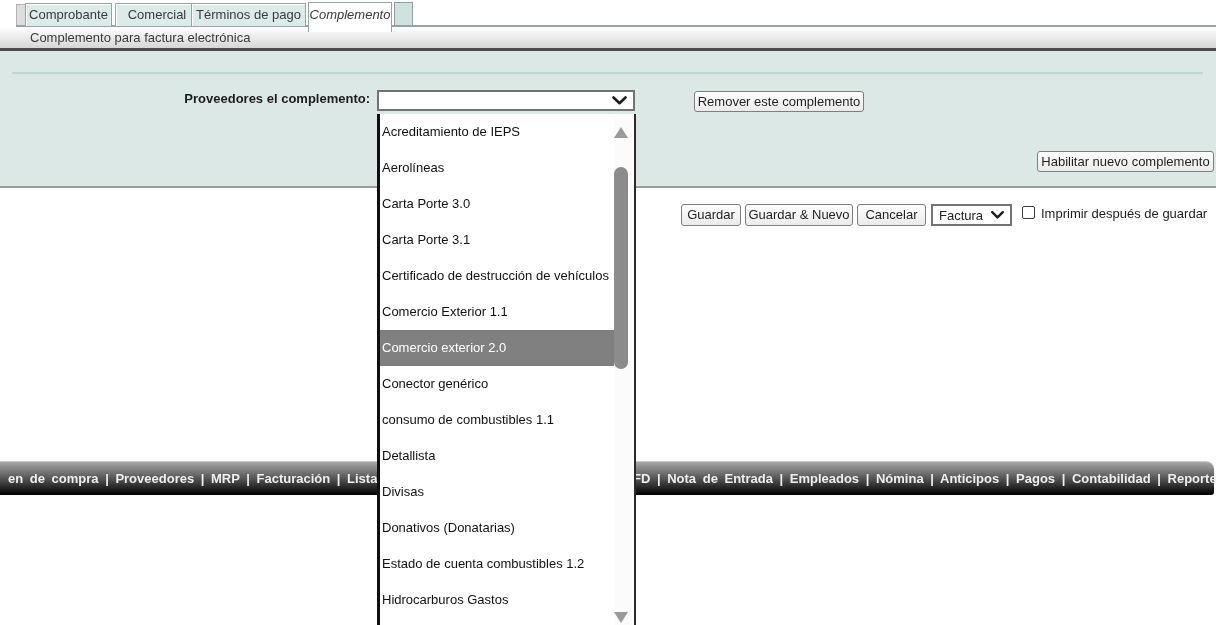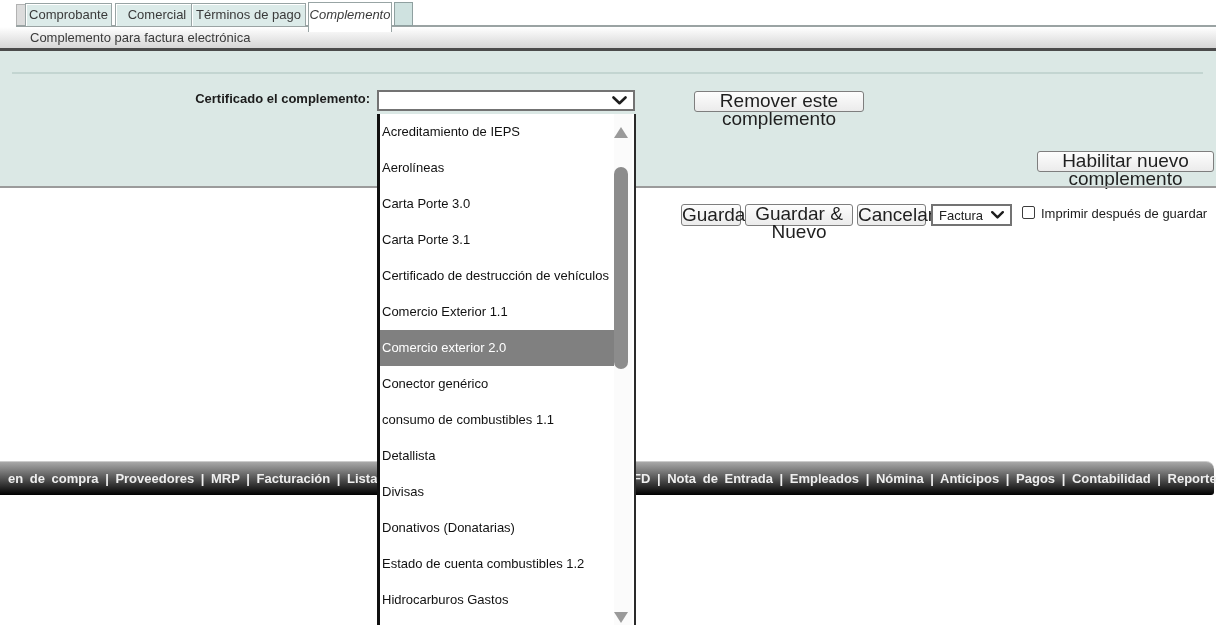--- a/index.html
+++ b/index.html
@@ -31,21 +31,21 @@
   .panel-bottom-border { position:absolute; left:0; top:186px; width:100%; height:2px; background:#9b9b9b; }
   .panel-divider { position:absolute; left:12px; top:21px; width:1191px; height:2px; background:#c3d5d1; }
   .select-label { position:absolute; left:150px; top:40px; width:220px; text-align:right; font-weight:bold; color:#1c1c1c; }
 
   
   .fake-select { position:absolute; background:#fff; border:2px solid #737373; display:flex; align-items:center;
                  justify-content:space-between; padding:0 6px; cursor:pointer; }
   .sel-complement { left:377px; top:39px; width:258px; height:21px; }
 
   .btn { position:absolute; height:21px; background:linear-gradient(#fdfdfd,#ebebeb); border:1px solid #7e7e7e;
-         border-radius:3px; text-align:center; color:#1f1f1f; font-size:19px; line-height:18px; cursor:pointer;
+         border-radius:3px; text-align:center; color:#1f1f1f; font-size:13px; line-height:18px; cursor:pointer;
          font-family:"Liberation Sans", sans-serif; }
   .btn-remove  { left:694px; top:40px; width:170px; }
   .btn-enable  { left:1037px; top:100px; width:177px; }
 
   
   .btn-save     { left:681px; top:204px; width:60px;  height:22px; }
   .btn-save-new { left:745px; top:204px; width:108px; height:22px;text-align:center; }
   .btn-cancel   { left:857px; top:204px; width:69px;  height:22px; }
   .sel-doctype  { left:931px; top:204px; width:81px;  height:22px; border-width:2px; }
   .checkbox { position:absolute; left:1022px; top:206px; width:13px; height:13px; background:#fff;
@@ -89,21 +89,21 @@
     <div class="tab-mini"></div>
   </div>
 
   <div class="subtitlebar">
     <span>Complemento para factura electrónica</span>
   </div>
   <div class="darkband"></div>
 
   <div class="panel">
     <div class="panel-divider"></div>
-    <div class="select-label">Certificado el complemento:</div>
+    <div class="select-label">Proveedores el complemento:</div>
 
     <div class="fake-select sel-complement">
       <span></span>
       <svg class="chev" width="15" height="9" viewBox="0 0 15 9">
           <path d="M1.5 1.5 L7.5 7.2 L13.5 1.5" fill="none" stroke="#1d1d1d" stroke-width="2.6" stroke-linecap="round" stroke-linejoin="round"></path>
         </svg>
     </div>
 
     <button class="btn btn-remove">Remover este complemento</button>
     <button class="btn btn-enable">Habilitar nuevo complemento</button>

